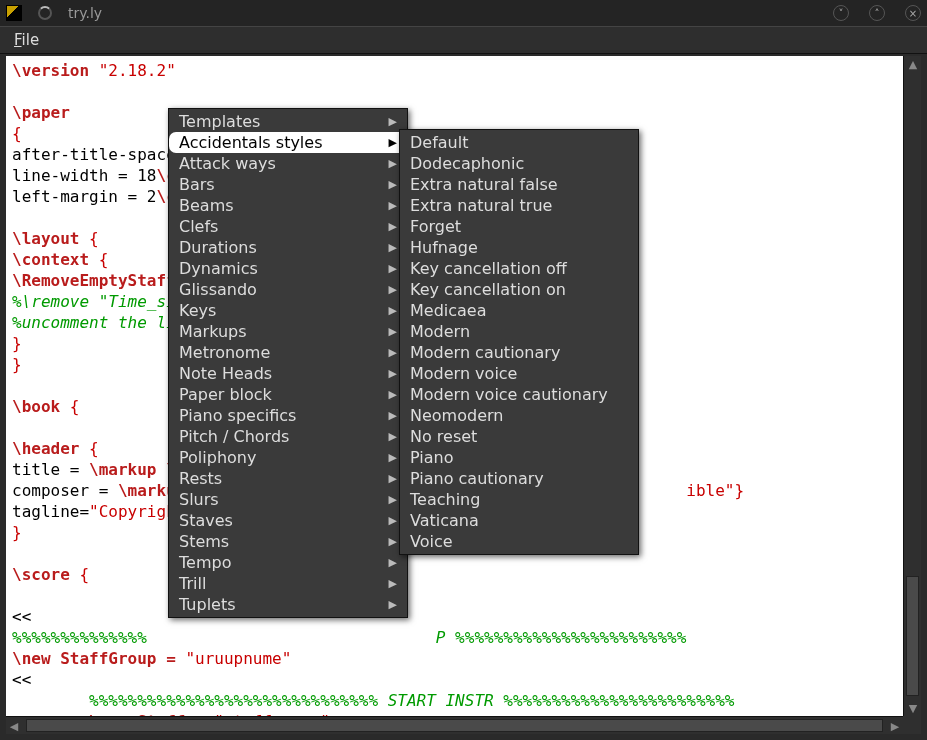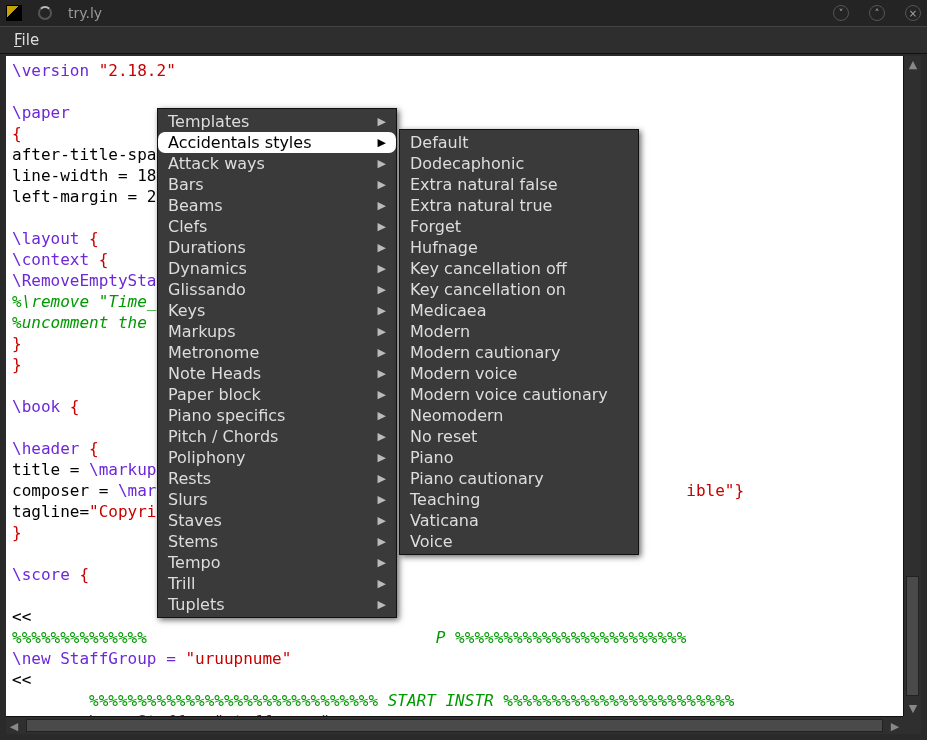--- a/index.html
+++ b/index.html
@@ -84,21 +84,21 @@
     overflow:hidden;
   }
   pre.code {
     font-family: "DejaVu Sans Mono","Liberation Mono",monospace;
     font-size:16px;
     line-height:21px;
     padding:4px 6px;
     color:#000;
     white-space:pre;
   }
-  .kw  { color:#6d28d9; }       
+  .kw  { color:#b91c1c;font-weight:bold; }       
   .str { color:#c80000; }       
   .br  { color:#c80000; }       
   .cmt { color:#009a00; font-style:italic; }
   .vscroll {
     position:absolute; top:0; right:0; bottom:18px; width:18px;
     background:#2f2f2f; border-left:1px solid #111;
   }
   .vscroll .thumb {
     position:absolute; left:2px; right:2px; top:520px; height:120px;
     background:#4a4a4a; border:1px solid #222;
@@ -140,21 +140,21 @@
   }
   .dropdown .ditem .chev {
     font-size:11px;color:#bbb;margin-left:16px;
   }
   .dropdown .ditem.hovered {
     background:#fff;
     color:#000;
     border-radius:7px;
   }
   .dropdown .ditem.hovered .chev{color:#000;}
-  #menu1 { left:157px; top:54px; width:236px;}
+  #menu1 { left:168px; top:54px; width:236px;}
   #menu2 { left:399px; top:75px; width:188px;}
 </style>
 </head>
 <body>
 
 <div class="window">
 
   <div class="titlebar">
     <span class="app-ico"></span>
     <span class="spin"></span>

